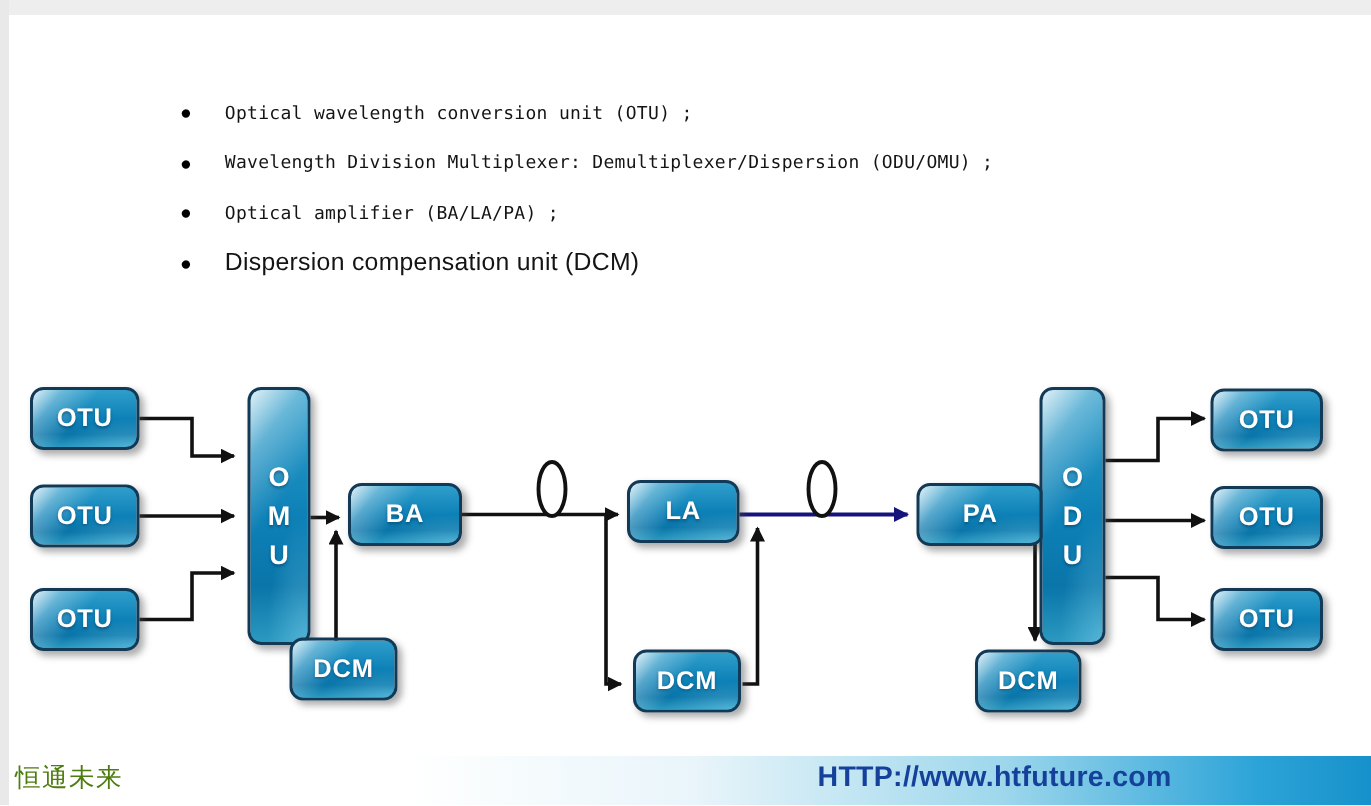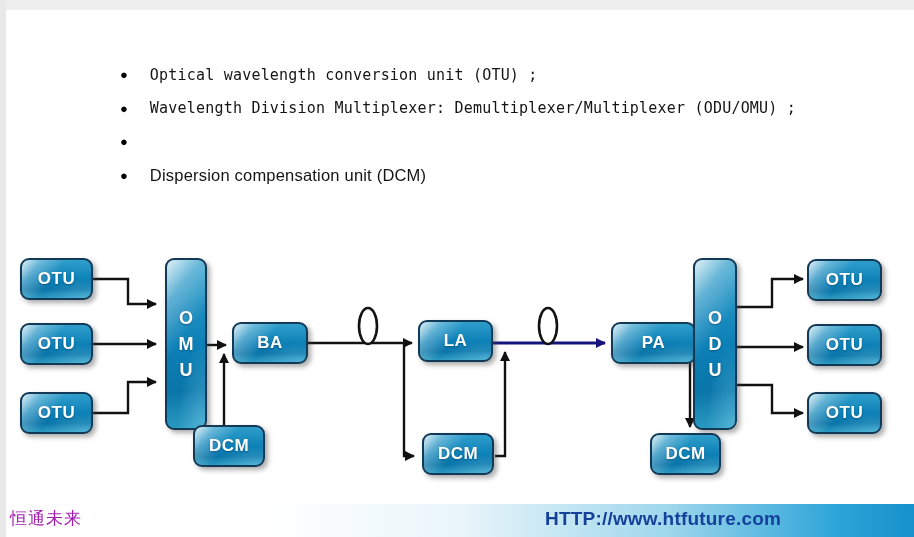--- a/index.html
+++ b/index.html
@@ -11,21 +11,21 @@
   .edge-top{position:absolute;left:0;top:0;width:100%;height:10px;background:#eeeeee;}
 
   .title{
     position:absolute;left:108px;top:22px;margin:0;
     font-family:"DejaVu Sans Mono",monospace;font-size:21px;font-weight:700;
     letter-spacing:0.5px;color:#0d0d0d;white-space:nowrap;
   }
   .bullets{position:absolute;left:120px;top:58px;margin:0;padding:0;list-style:none;}
   .bullets li{height:33.5px;display:flex;align-items:center;white-space:nowrap;color:#141414;}
   .bullets .dot{font-size:13px;margin-right:22px;color:#000;}
-  .bullets .txt-mono{font-family:"DejaVu Sans Mono",monospace;font-size:15px;letter-spacing:0.2px;text-align:center;}
+  .bullets .txt-mono{font-family:"DejaVu Sans Mono",monospace;font-size:12px;letter-spacing:0.2px;text-align:center;}
   .bullets .txt-sans{font-family:"Liberation Sans",sans-serif;font-size:16.5px;letter-spacing:0.2px;text-align:right;}
 
   .diagram{position:absolute;left:0;top:0;width:914px;height:537px;}
   .wires{position:absolute;left:0;top:0;pointer-events:none;}
 
   .node{
     position:absolute;box-sizing:border-box;
     border:2px solid #123a56;border-radius:9px;
     display:flex;align-items:center;justify-content:center;
     color:#ffffff;font-weight:700;font-family:"Liberation Sans",sans-serif;
@@ -52,21 +52,21 @@
   .n-otu-r1{left:807px;top:259px;width:75px;height:42px;}
   .n-otu-r2{left:807px;top:324px;width:75px;height:42px;}
   .n-otu-r3{left:807px;top:392px;width:75px;height:42px;}
 
   .footer-band{
     position:absolute;left:268px;right:0;top:504px;height:33px;
     background:linear-gradient(to right, rgba(255,255,255,0) 0%, #e9f5fa 30%, #9ed7ec 62%, #2da4d8 88%, #1791cb 100%);
   }
   .brand{
     position:absolute;left:10px;top:507px;
-    font-family:"DejaVu Serif",serif;font-size:17px;color:#a21caf;letter-spacing:1px;
+    font-family:"DejaVu Serif",serif;font-size:17px;color:#4d7c0f;letter-spacing:1px;
   }
   .url{
     position:absolute;left:545px;top:508px;
     font-family:"Liberation Sans",sans-serif;font-size:19px;font-weight:700;
     color:#15419b;letter-spacing:0.2px;white-space:nowrap;
   }
 </style>
 </head>
 <body>
 
@@ -75,24 +75,25 @@
   <div class="edge-left"></div>
 
 
   <ul class="bullets">
     <li>
       <span class="dot">●</span>
       <span class="txt-mono">Optical wavelength conversion unit (OTU) ;</span>
     </li>
     <li>
       <span class="dot">●</span>
-      <span class="txt-mono">Wavelength Division Multiplexer: Demultiplexer/Multiplexer (ODU/OMU) ;</span>
+      <span class="txt-mono">Wavelength Division Multiplexer: Demultiplexer/Dispersion (ODU/OMU) ;</span>
     </li>
     <li>
       <span class="dot">●</span>
+      <span class="txt-mono">Optical amplifier (BA/LA/PA) ;</span>
     </li>
     <li>
       <span class="dot">●</span>
       <span class="txt-sans">Dispersion compensation unit (DCM)</span>
     </li>
   </ul>
 
   <div class="diagram">
     <svg class="wires" width="914" height="537" viewBox="0 0 914 537">
       <defs>

